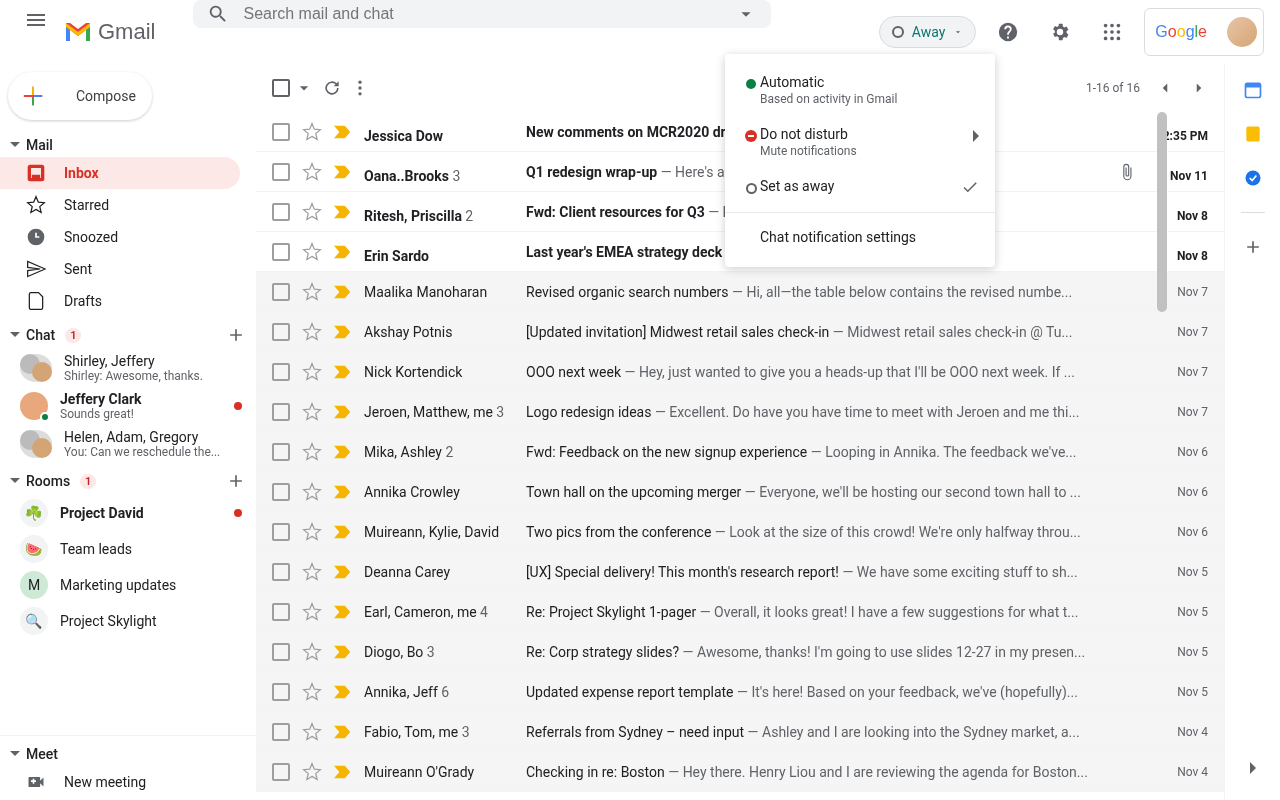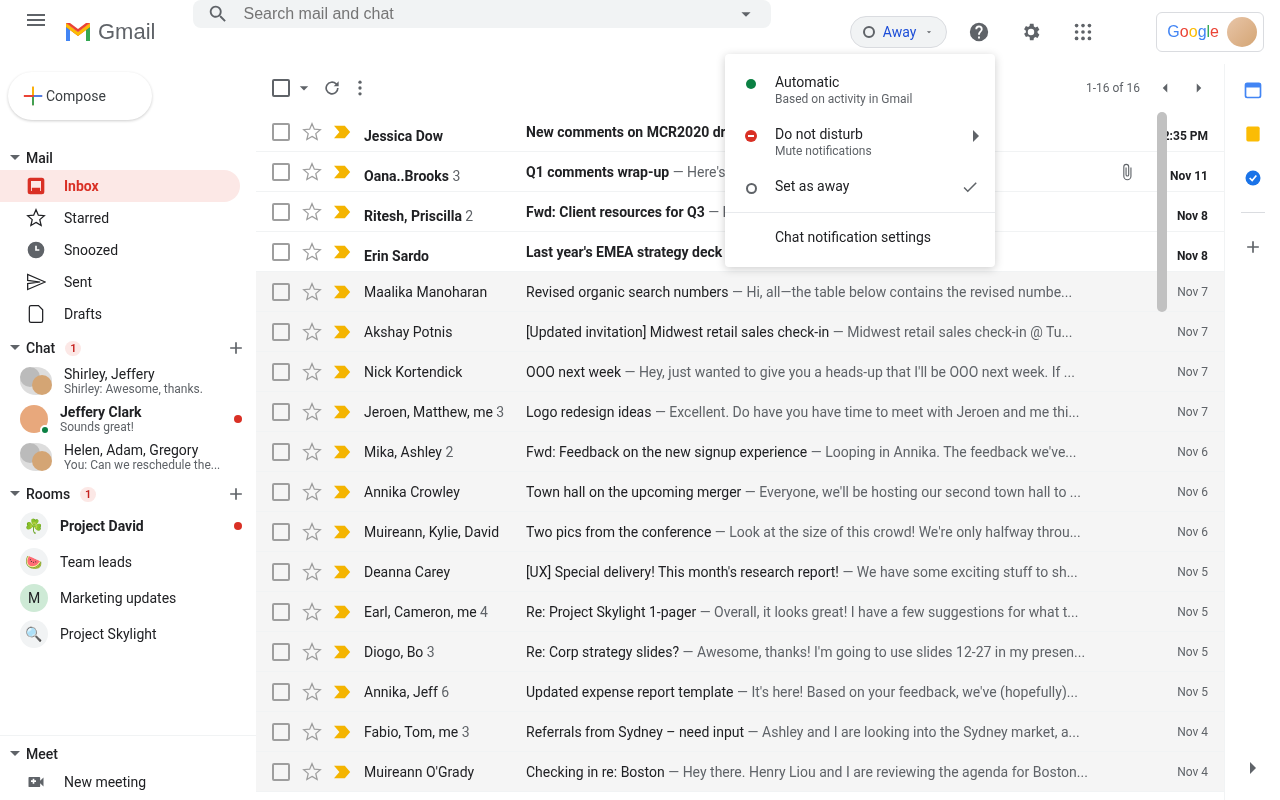--- a/index.html
+++ b/index.html
@@ -7,29 +7,29 @@
 .header { height: 64px; display: flex; padding: 0 16px; gap: 8px; }
 .hamburger { width: 40px; height: 40px; display: flex; align-items: center; justify-content: center; border-radius: 50%; cursor: pointer; }
 .hamburger svg { width: 24px; height: 24px; fill: #5f6368; }
 .logo { display: flex; align-items: center; gap: 6px; margin-right: 30px; }
 .logo-text { font-size: 22px; color: #5f6368; font-family: 'Product Sans', Arial; }
 .search-bar { flex: 0 0 578px; height: 28px; background: #f1f3f4; border-radius: 8px; display: flex; align-items: center; padding: 0 14px; gap: 14px; position: relative; }
 .search-bar .si { fill: #5f6368; width: 22px; height: 22px; }
 .search-bar input { border: none; background: transparent; font-size: 16px; color: #5f6368; outline: none; flex: 1; }
 .search-bar .dd { margin-left: auto; fill: #5f6368; width: 22px; }
 .header-right { margin-left: auto; display: flex; align-items: center; gap: 12px; }
-.status-chip { height: 32px; border: 1px solid #dadce0; border-radius: 16px; background:#f1f3f4; display: flex; align-items: center; gap: 8px; padding: 0 12px; cursor: pointer; font-size:14px; color:#1d4ed8;}
+.status-chip { height: 32px; border: 1px solid #dadce0; border-radius: 16px; background:#f1f3f4; display: flex; align-items: center; gap: 8px; padding: 0 12px; cursor: pointer; font-size:14px; color:#0f766e;}
 .status-chip .ring{width:12px;height:12px;border:2px solid #5f6368;border-radius:50%;}
 .hicon { width: 40px; height: 40px; display: flex; align-items: center; justify-content: center; border-radius: 50%; cursor: pointer; }
 .hicon svg { width: 22px; height: 22px; fill: #5f6368; }
-.google-chip{border:1px solid #dadce0;border-radius:6px;height:40px;display:flex;align-items:center;gap:8px;padding:0 6px 0 10px;margin-left:41px;}
+.google-chip{border:1px solid #dadce0;border-radius:6px;height:48px;display:flex;align-items:center;gap:20px;padding:0 6px 0 10px;}
 .avatar{width:30px;height:30px;border-radius:50%;background:linear-gradient(135deg,#e8c5a8,#d4a574);}
 .body { display: flex; height: 736px; }
 .sidebar { width: 256px; flex-shrink: 0; display: flex; flex-direction: column; overflow: hidden; padding-top: 4px;}
-.compose-btn { margin: 4px 8px 24px 8px; width: 144px; height: 48px; border-radius: 24px; box-shadow: 0 1px 3px rgba(0,0,0,0.2); display: flex; align-items: center; gap: 2px; padding-left: 14px; background: #fff; cursor: pointer; font-size: 14px; color:#3c4043;}
+.compose-btn { margin: 4px 8px 11px 8px; width: 144px; height: 48px; border-radius: 24px; box-shadow: 0 1px 3px rgba(0,0,0,0.2); display: flex; align-items: center; gap: 32px; padding-left: 14px; background: #fff; cursor: pointer; font-size: 14px; color:#3c4043;}
 .plus-icon{width:22px;height:22px;}
 .section{padding:2px 0;}
 .section-header { display: flex; align-items: center; padding: 4px 10px; font-size: 14px; font-weight:500; gap: 6px; cursor:pointer;}
 .caret{width:10px;height:10px;fill:#5f6368;}
 .section-header .add{margin-left:auto;width:20px;height:20px;fill:#5f6368;cursor:pointer;}
 .badge{background:#fce8e6;color:#c5221f;font-size:11px;font-weight:600;border-radius:8px;padding:1px 5px;margin-left:4px;}
 .nav-item { height: 32px; display: flex; align-items: center; gap: 18px; padding-left: 26px; border-radius: 0 16px 16px 0; margin-right: 16px; cursor: pointer; font-size: 14px; color:#202124;}
 .nav-item.active { background: #fce8e6; color: #d93025; font-weight: 700; }
 .nav-item.active .ni{fill:#d93025;}
 .ni{width:20px;height:20px;fill:#5f6368;}
@@ -66,21 +66,21 @@
 .row .snippet{color:#5f6368;}
 .row .date{width:60px;text-align:right;font-size:12px;flex-shrink:0;color:#5f6368;}
 .row .attach{width:18px;height:18px;fill:#5f6368;flex-shrink:0;}
 .right-rail{width:56px;border-left:1px solid #f1f3f4;display:flex;flex-direction:column;align-items:center;padding-top:16px;gap:24px;}
 .rail-icon{width:20px;height:20px;cursor:pointer;}
 .rail-divider{width:24px;height:1px;background:#dadce0;}
 .chevron-expand{position:absolute;bottom:20px;width:24px;height:24px;fill:#5f6368;}
 .scrollbar{position:absolute;right:56px;top:48px;bottom:0;width:12px;background:transparent;}
 .scrollthumb{position:absolute;top:0;width:10px;right:1px;height:200px;background:#c1c1c1;border-radius:5px;}
 .popup{position:absolute;top:54px;left:725px;width:270px;background:#fff;border-radius:4px;box-shadow:0 2px 10px rgba(0,0,0,0.2);z-index:100;padding:10px 0;}
-.popup-item{display:flex;align-items:flex-start;padding:10px 18px;gap:16px;cursor:pointer;position:relative;}
+.popup-item{display:flex;align-items:flex-start;padding:10px 18px;gap:1px;cursor:pointer;position:relative;}
 .popup-icon{width:16px;height:16px;flex-shrink:0;margin-top:2px;display:flex;align-items:center;justify-content:center;}
 .popup-txt{flex:1;}
 .popup-title{font-size:14px;color:#202124;}
 .popup-sub{font-size:12px;color:#5f6368;margin-top:2px;}
 .popup-item .check{position:absolute;right:16px;}
 .popup-item .arrow{position:absolute;right:14px;top:14px;}
 .popup-divider{height:1px;background:#e8eaed;margin:6px 0;}
 .presence-dot{position:absolute;width:10px;height:10px;border-radius:50%;border:2px solid #fff;bottom:-2px;right:-2px;}
 </style>
 </head>
@@ -340,21 +340,21 @@
         </div>
         <div class="row unread">
           <div class="cb"></div>
           <svg class="star" viewBox="0 0 24 24">
             <path d="M12 17.27L18.18 21l-1.64-7.03L22 9.24l-7.19-.61L12 2 9.19 8.63 2 9.24l5.46 4.73L5.82 21z"></path>
           </svg>
           <svg class="marker" viewBox="0 0 20 14">
             <path d="M0 0h12l6 7-6 7H0l6-7z" fill="#f4b400"></path>
           </svg>
           <div class="sender">Oana..Brooks <span style="font-weight:400;color:#5f6368">3</span></div>
-          <div class="content"><span class="subject">Q1 comments wrap-up</span><span class="snippet"> — Here's a list... surprisingly, t...</span></div>
+          <div class="content"><span class="subject">Q1 redesign wrap-up</span><span class="snippet"> — Here's a list... surprisingly, t...</span></div>
           <svg class="attach" viewBox="0 0 24 24">
             <path d="M16.5 6v11.5a4 4 0 01-8 0V5a2.5 2.5 0 015 0v10.5a1 1 0 01-2 0V6H10v9.5a2.5 2.5 0 005 0V5a4 4 0 00-8 0v12.5a5.5 5.5 0 0011 0V6z"></path>
           </svg>
           <div class="date">Nov 11</div>
         </div>
         <div class="row unread">
           <div class="cb"></div>
           <svg class="star" viewBox="0 0 24 24">
             <path d="M12 17.27L18.18 21l-1.64-7.03L22 9.24l-7.19-.61L12 2 9.19 8.63 2 9.24l5.46 4.73L5.82 21z"></path>
           </svg>

